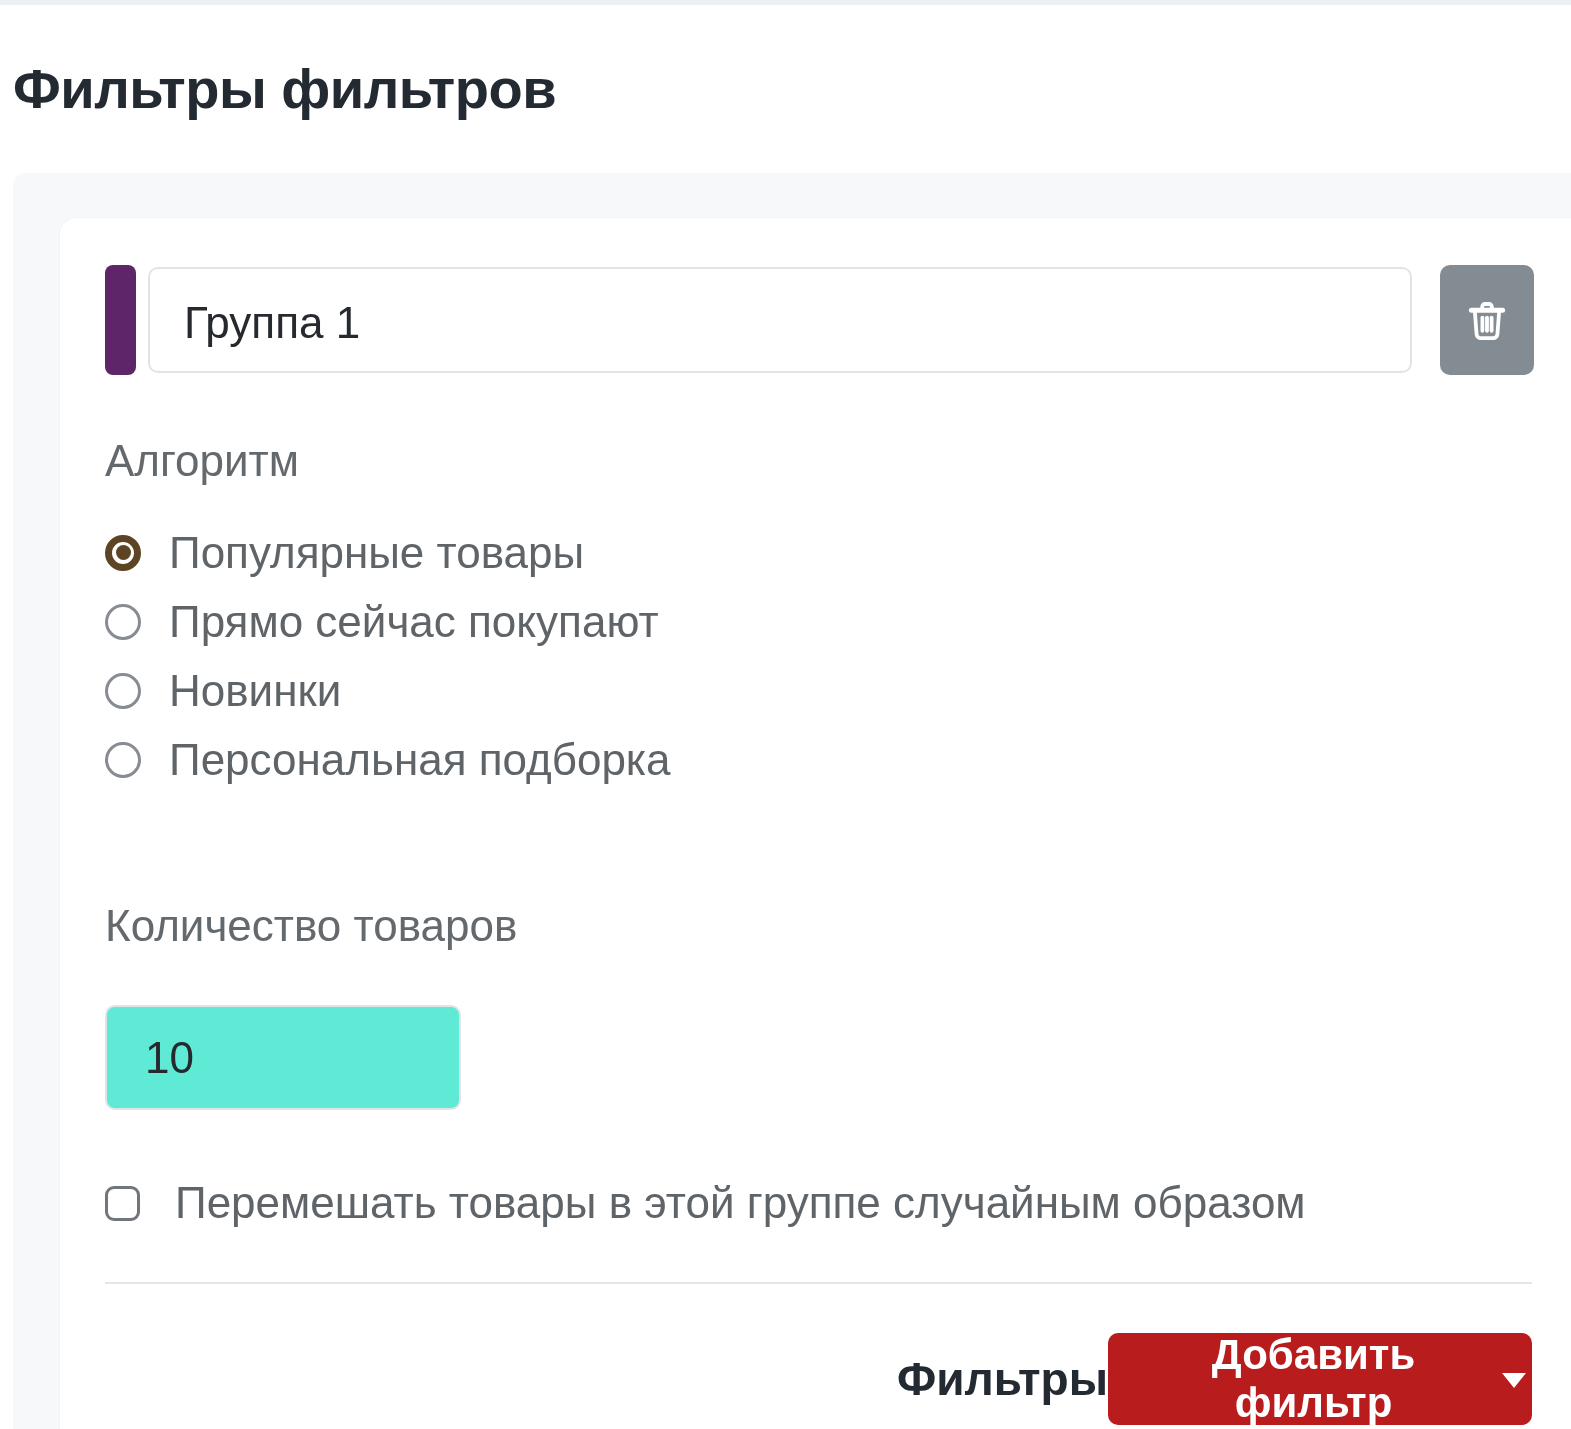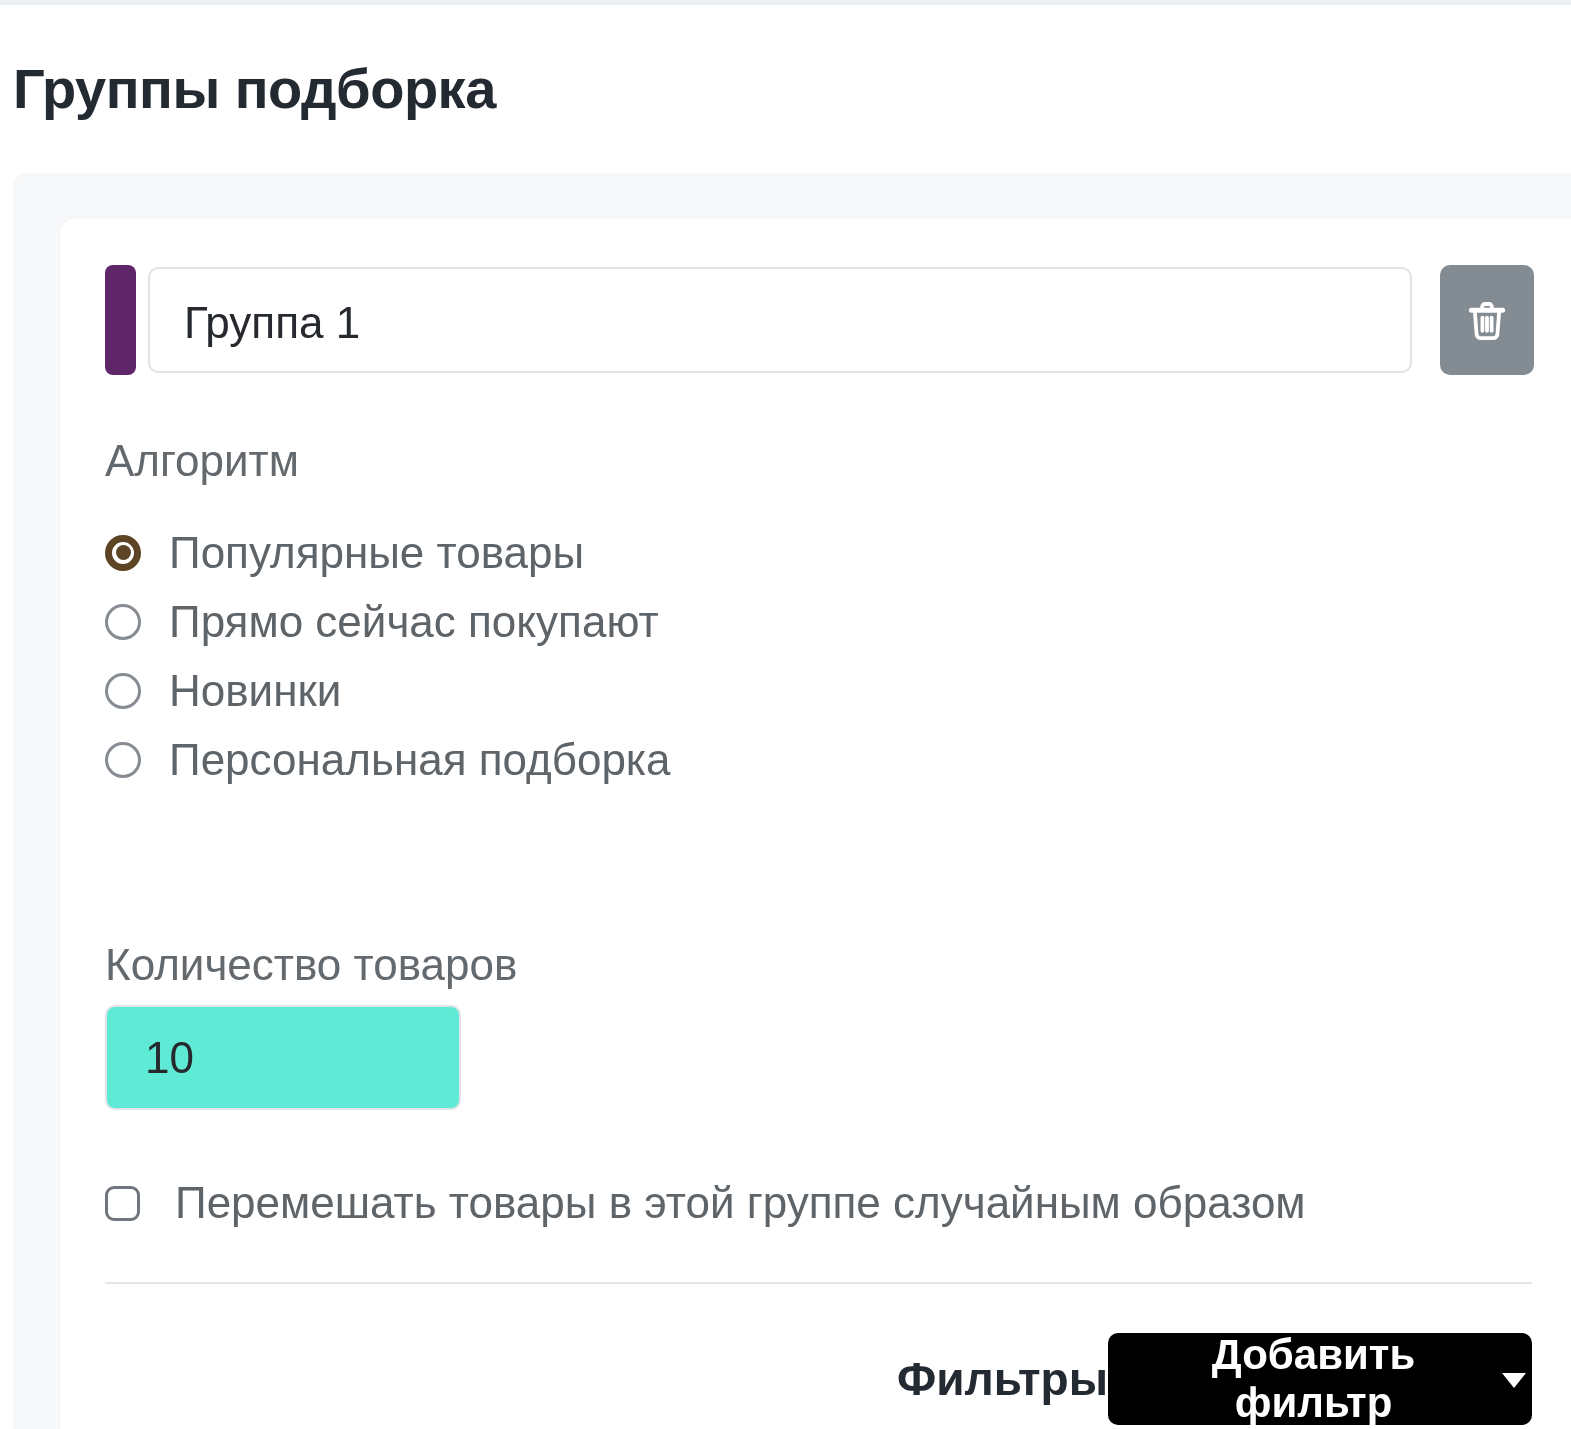--- a/index.html
+++ b/index.html
@@ -73,21 +73,21 @@
     padding: 0;
   }
   .delete-btn svg { width: 48px; height: 48px; }
 
   .section-label {
     position: absolute; left: 45px;
     font-size: 44px;
     color: #64696e;
   }
   .algo-label { top: 218px; }
-  .qty-label  { top: 722px; text-align: right; }
+  .qty-label  { top: 683px; text-align: right; }
 
   .radio-group {
     position: absolute; left: 45px; top: 300px;
     display: flex; flex-direction: column;
   }
   .radio-row {
     height: 69px;
     display: flex; align-items: center; gap: 28px;
     cursor: pointer;
   }
@@ -161,21 +161,21 @@
     display: flex; align-items: center; justify-content: flex-end;
   }
   .filters-heading {
     font-size: 46px; font-weight: 700;
     color: #242a31;
   }
   .add-filter-btn {
     width: 424px; height: 92px;
     border: none;
     border-radius: 10px;
-    background: #000000;
+    background: #b91c1c;
     color: #ffffff;
     font-family: inherit;
     font-size: 42px; font-weight: 700;
     display: flex; align-items: center; justify-content: center;
     gap: 18px;
     cursor: pointer;
     padding-left: 35px;
   }
   .caret {
     width: 0; height: 0;
@@ -186,21 +186,21 @@
     margin-top: 4px;
   }
 </style>
 </head>
 <body>
 
 <div class="page">
 
   <div class="top-strip"></div>
 
-  <h1 class="page-title">Группы подборка</h1>
+  <h1 class="page-title">Фильтры фильтров</h1>
 
   <div class="outer-panel">
     <div class="group-card">
 
       <div class="color-bar"></div>
 
       <input class="name-input" type="text" value="Группа 1" style="">
 
       <button class="delete-btn">
         <svg viewBox="0 0 24 24" fill="none" stroke="#ffffff" stroke-width="1.9" stroke-linecap="round" stroke-linejoin="round">

